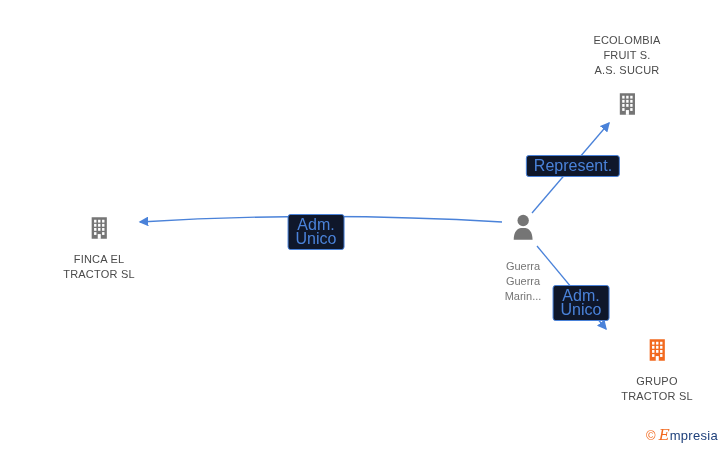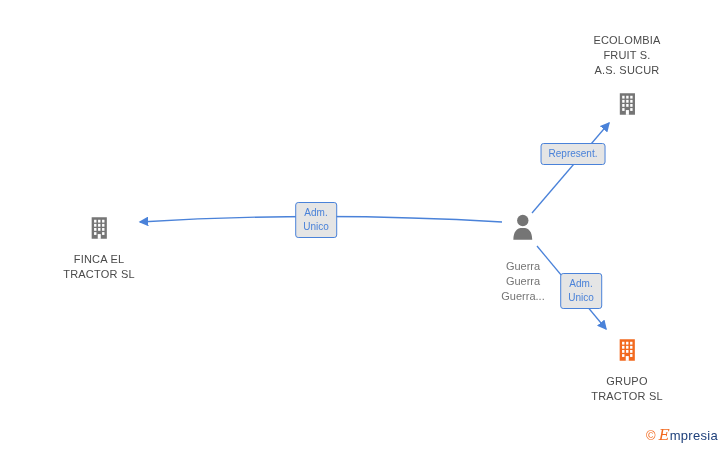--- a/index.html
+++ b/index.html
@@ -29,28 +29,29 @@
     font-size:11px;line-height:15px;letter-spacing:.2px;
     color:var(--company-text);
     white-space:nowrap;
   }
   .node .label.person-label{color:var(--person-text);letter-spacing:0;}
   .label-above{margin-bottom:13px;}
   .label-below{margin-top:11px;}
 
   .edge-label{
     position:absolute;transform:translate(-50%,-50%);
-    background:#e5e5e5;
+    background:#0f172a;
     border:1px solid var(--edge);
     border-radius:3px;
     color:var(--edge);
-    font-size:10px;line-height:14px;
+    font-size:16px;line-height:14px;
     padding:3px 7px;
     text-align:center;
     white-space:nowrap;
+    margin-top:12px;
   }
 
   .footer{
     position:absolute;right:10px;bottom:6px;
     font-size:13px;
     display:flex;align-items:baseline;gap:3px;
   }
   .footer .copy{color:var(--orange);}
   .footer .brand-initial{
     color:var(--orange);
@@ -131,25 +132,25 @@
   <div class="node" style="left:523px;top:212px">
     <span class="icon gray">
       <svg viewBox="0 0 24 24" width="31" height="31">
         <circle cx="12" cy="6.6" r="4.4" fill="currentColor"></circle>
         <path d="M12 12.2 c-4.9 0-7.3 3.4-7.3 9.3 h14.6 c0-5.9-2.4-9.3-7.3-9.3 z" fill="currentColor"></path>
       </svg>
     </span>
     <div class="label person-label label-below" style="margin-top:16px;">
       <div>Guerra</div>
       <div>Guerra</div>
-      <div>Guerra...</div>
+      <div>Marin...</div>
     </div>
   </div>
 
-  <div class="node" style="left:627px;top:337px">
+  <div class="node" style="left:657px;top:337px">
     <span class="icon orange">
       <svg viewBox="0 0 24 24" width="26" height="26">
         <path fill="currentColor" d="M5 2 h14 v20 h-14 z"></path>
         <g fill="#ffffff">
           <rect x="7.2" y="4.4" width="2.2" height="2.6"></rect>
           <rect x="10.9" y="4.4" width="2.2" height="2.6"></rect>
           <rect x="14.6" y="4.4" width="2.2" height="2.6"></rect>
           <rect x="7.2" y="8.2" width="2.2" height="2.6"></rect>
           <rect x="10.9" y="8.2" width="2.2" height="2.6"></rect>
           <rect x="14.6" y="8.2" width="2.2" height="2.6"></rect>

